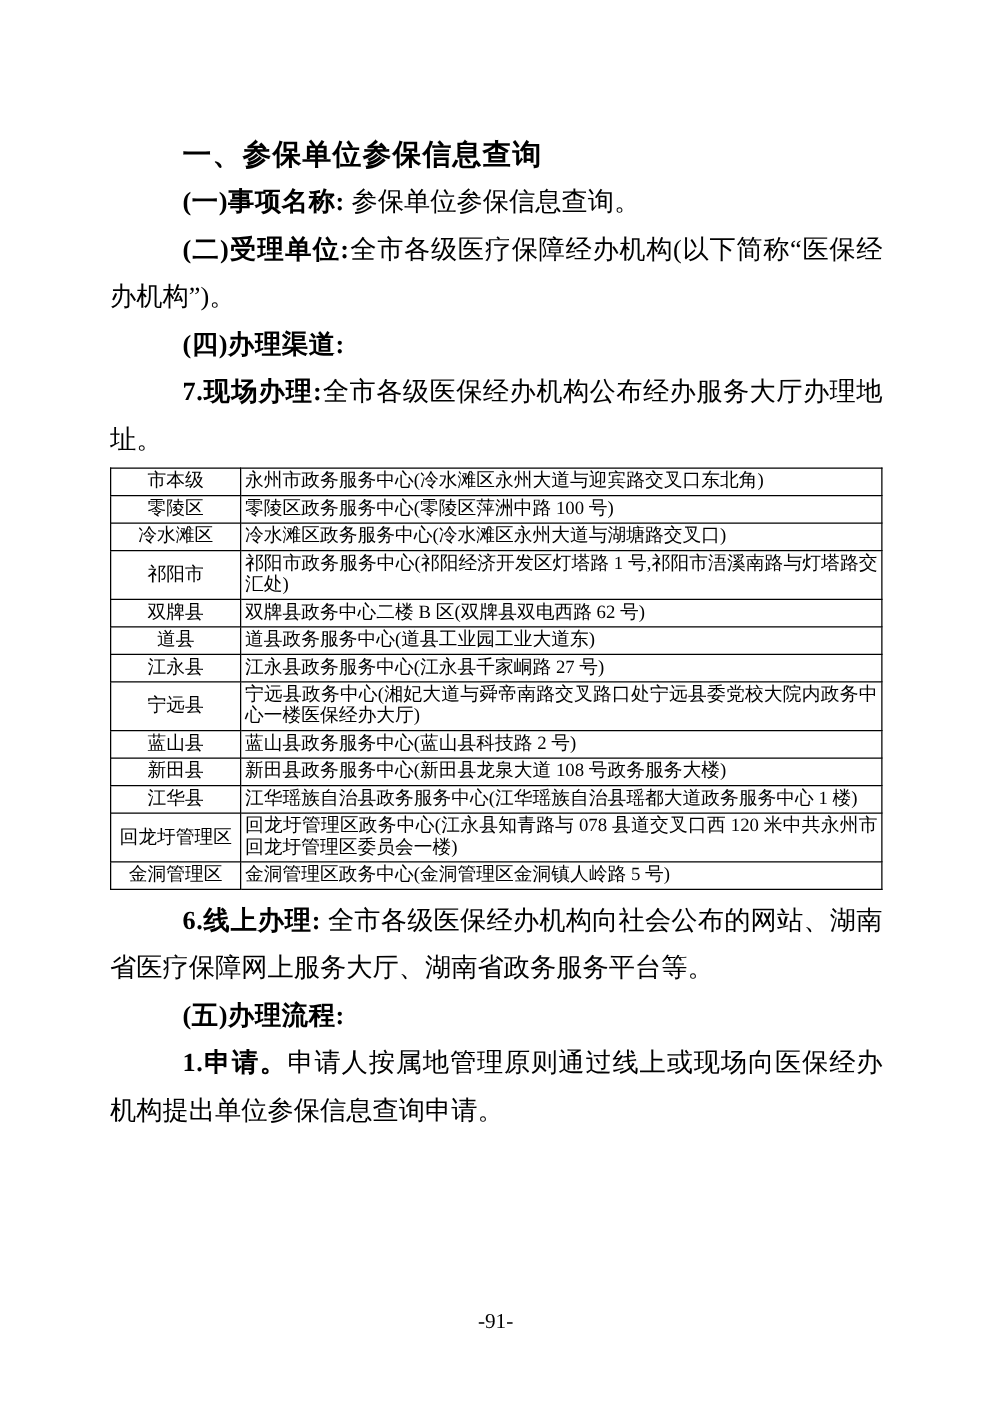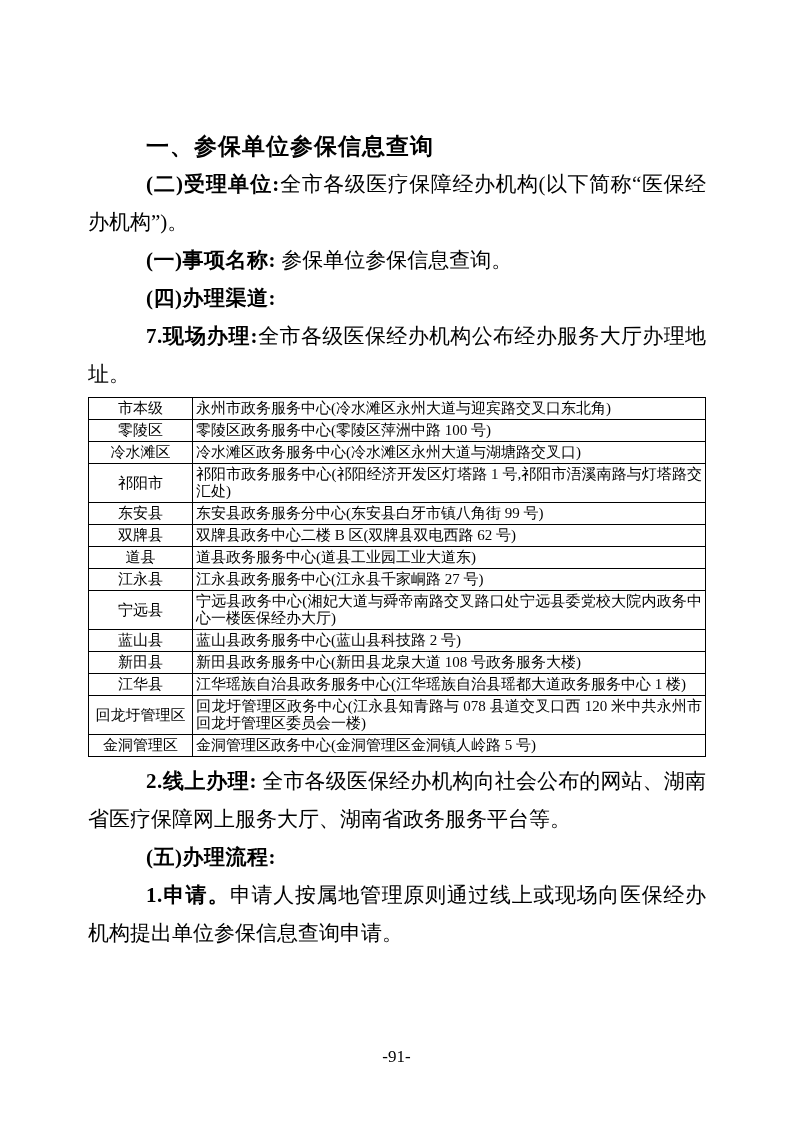--- a/index.html
+++ b/index.html
@@ -13,21 +13,20 @@
   }
   .page {
     position: absolute; left: 0; top: 0;
     width: 793px; height: 1122px;
     background: #ffffff;
   }
   .content {
     position: absolute;
     left: 88px; top: 104px;
     width: 618px;
-    margin-top: 23px;
   }
   .doc-title {
     font-family: "Liberation Sans", sans-serif;
     font-size: 23px;
     font-weight: 700;
     line-height: 38px;
     text-indent: 58px;
     letter-spacing: 1px;
   }
   .para {
@@ -76,23 +75,23 @@
   }
 </style>
 </head>
 <body>
 
 <div class="page">
   <div class="content">
 
     <div class="doc-title">一、参保单位参保信息查询</div>
 
+    <div class="para"><span class="label">(一)事项名称:</span><span> 参保单位参保信息查询。</span></div>
+
     <div class="para"><span class="label">(二)受理单位:</span><span>全市各级医疗保障经办机构(以下简称“医保经办机构”)。</span></div>
-
-    <div class="para"><span class="label">(一)事项名称:</span><span> 参保单位参保信息查询。</span></div>
 
 
     <div class="para"><span class="label">(四)办理渠道:</span></div>
 
     <div class="para"><span class="label">7.现场办理:</span><span>全市各级医保经办机构公布经办服务大厅办理地址。</span></div>
 
     <table class="loc-table">
       <tbody>
         <tr>
           <td class="region-cell">市本级</td>
@@ -102,24 +101,20 @@
           <td class="region-cell">零陵区</td>
           <td class="address-cell">零陵区政务服务中心(零陵区萍洲中路 100 号)</td>
         </tr>
         <tr>
           <td class="region-cell">冷水滩区</td>
           <td class="address-cell">冷水滩区政务服务中心(冷水滩区永州大道与湖塘路交叉口)</td>
         </tr>
         <tr>
           <td class="region-cell">祁阳市</td>
           <td class="address-cell">祁阳市政务服务中心(祁阳经济开发区灯塔路 1 号,祁阳市浯溪南路与灯塔路交汇处)</td>
-        </tr>
-        <tr>
-          <td class="region-cell">东安县</td>
-          <td class="address-cell">东安县政务服务分中心(东安县白牙市镇八角街 99 号)</td>
         </tr>
         <tr>
           <td class="region-cell">双牌县</td>
           <td class="address-cell">双牌县政务中心二楼 B 区(双牌县双电西路 62 号)</td>
         </tr>
         <tr>
           <td class="region-cell">道县</td>
           <td class="address-cell">道县政务服务中心(道县工业园工业大道东)</td>
         </tr>
         <tr>
@@ -146,21 +141,21 @@
           <td class="region-cell">回龙圩管理区</td>
           <td class="address-cell">回龙圩管理区政务中心(江永县知青路与 078 县道交叉口西 120 米中共永州市回龙圩管理区委员会一楼)</td>
         </tr>
         <tr>
           <td class="region-cell">金洞管理区</td>
           <td class="address-cell">金洞管理区政务中心(金洞管理区金洞镇人岭路 5 号)</td>
         </tr>
       </tbody>
     </table>
 
-    <div class="para"><span class="label">2.线上办理:</span><span> 全市各级医保经办机构向社会公布的网站、湖南省医疗保障网上服务大厅、湖南省政务服务平台等。</span></div>
+    <div class="para"><span class="label">6.线上办理:</span><span> 全市各级医保经办机构向社会公布的网站、湖南省医疗保障网上服务大厅、湖南省政务服务平台等。</span></div>
 
     <div class="para"><span class="label">(五)办理流程:</span></div>
 
     <div class="para"><span class="label">1.申请。</span><span>申请人按属地管理原则通过线上或现场向医保经办机构提出单位参保信息查询申请。</span></div>
 
   </div>
 
   <div class="page-number">-91-</div>
 </div>
 

